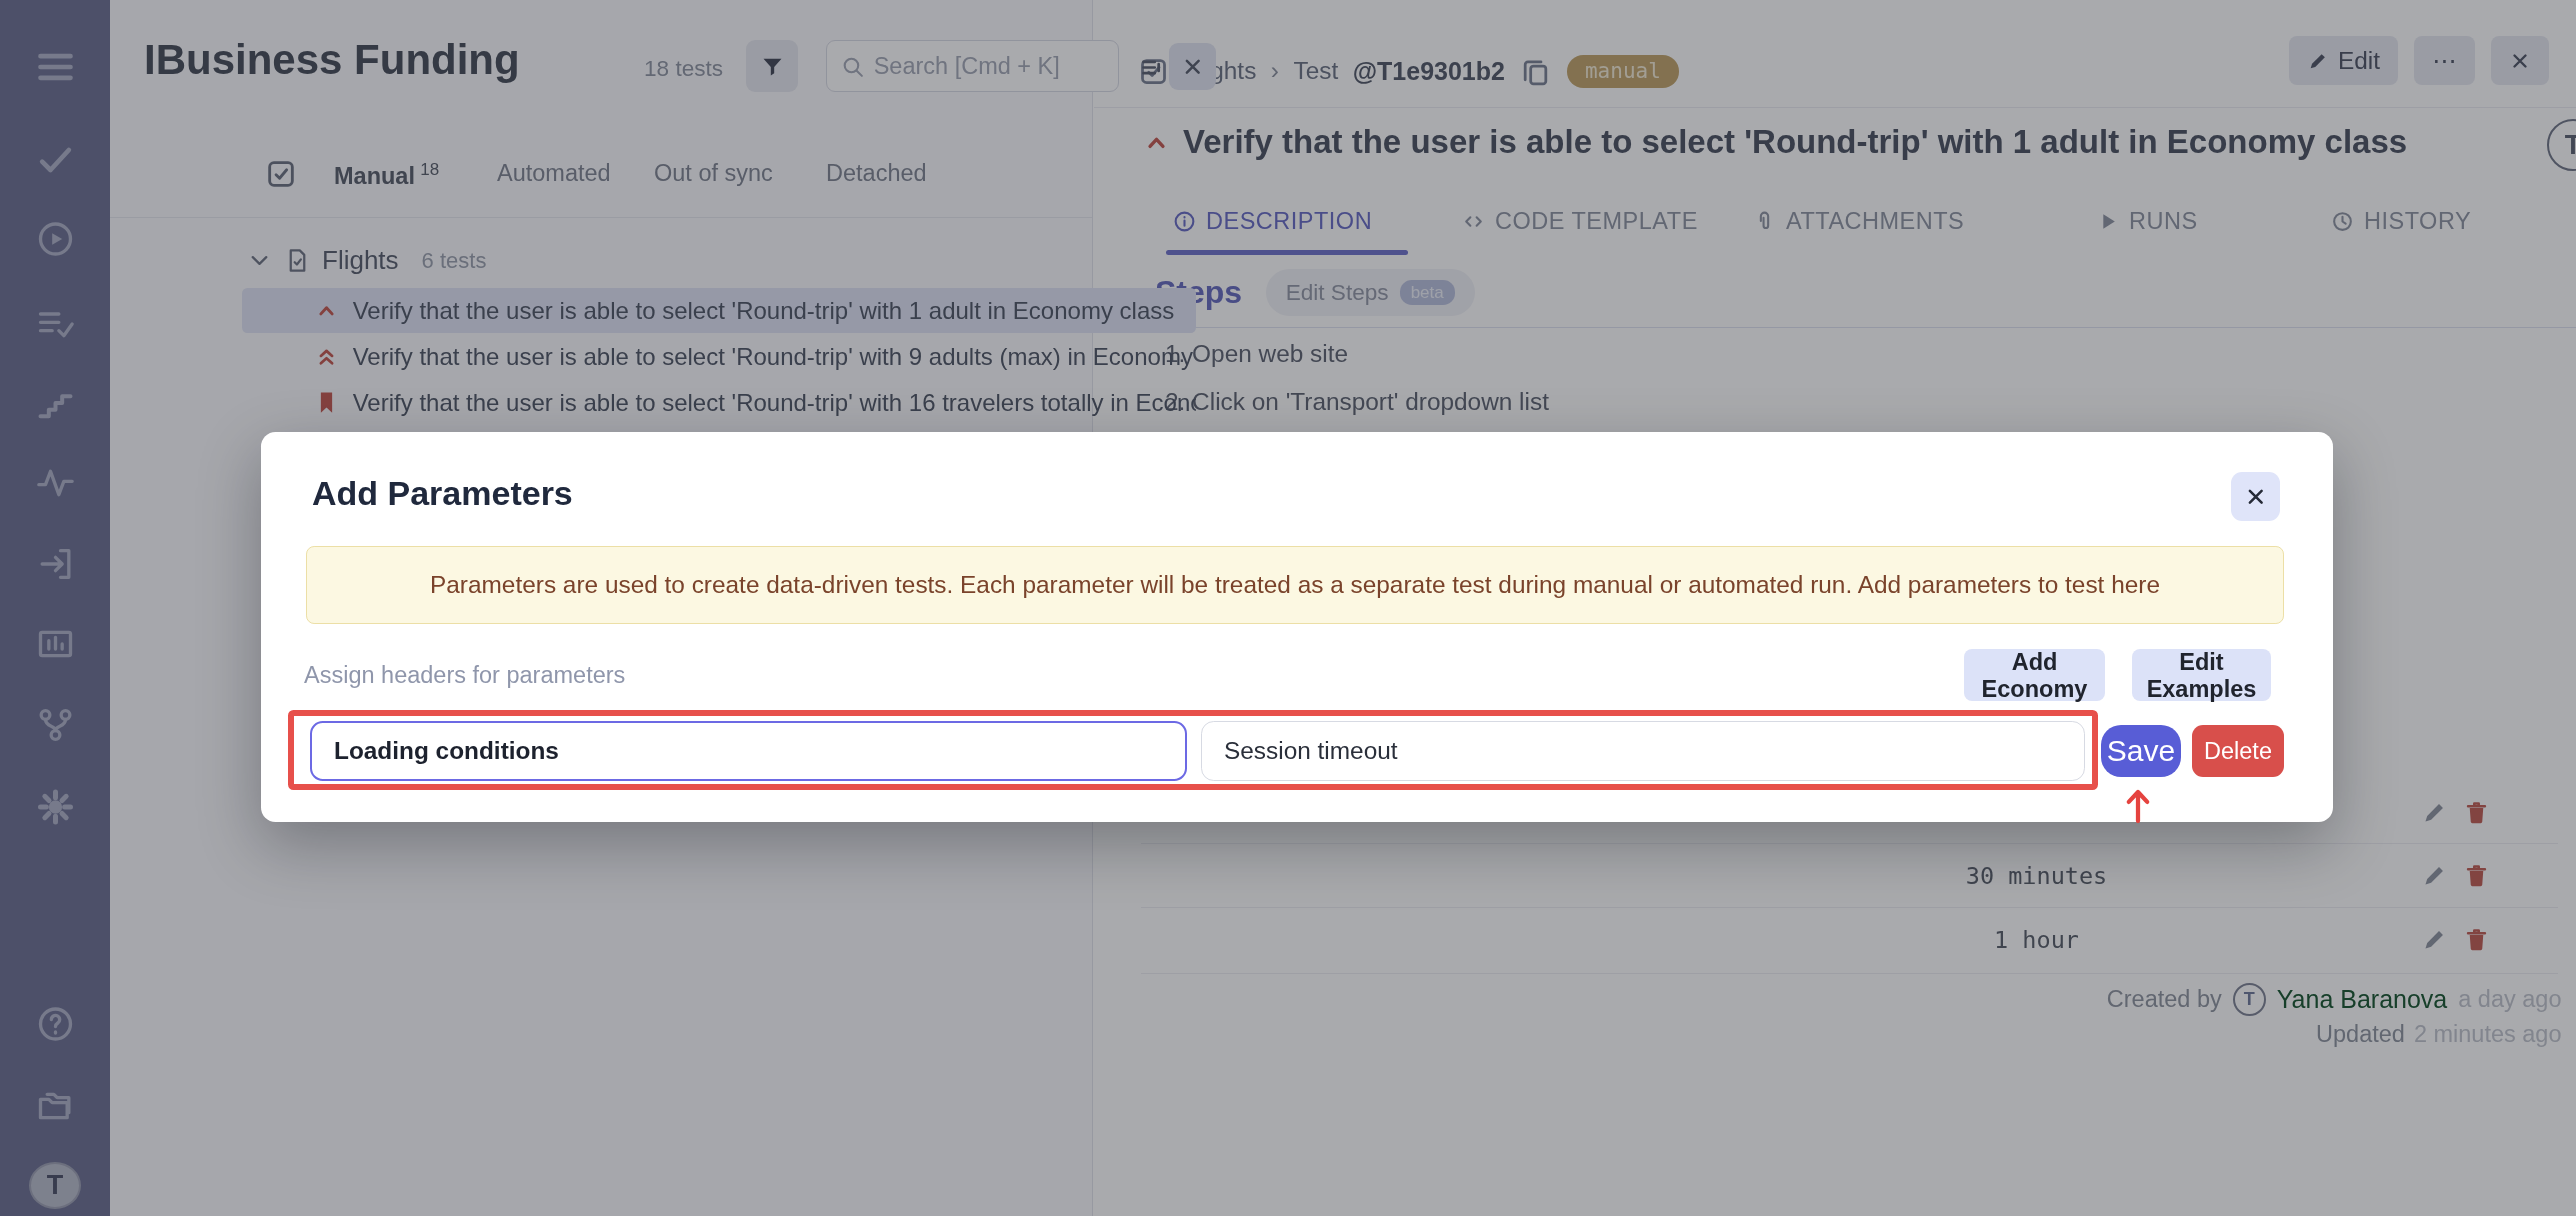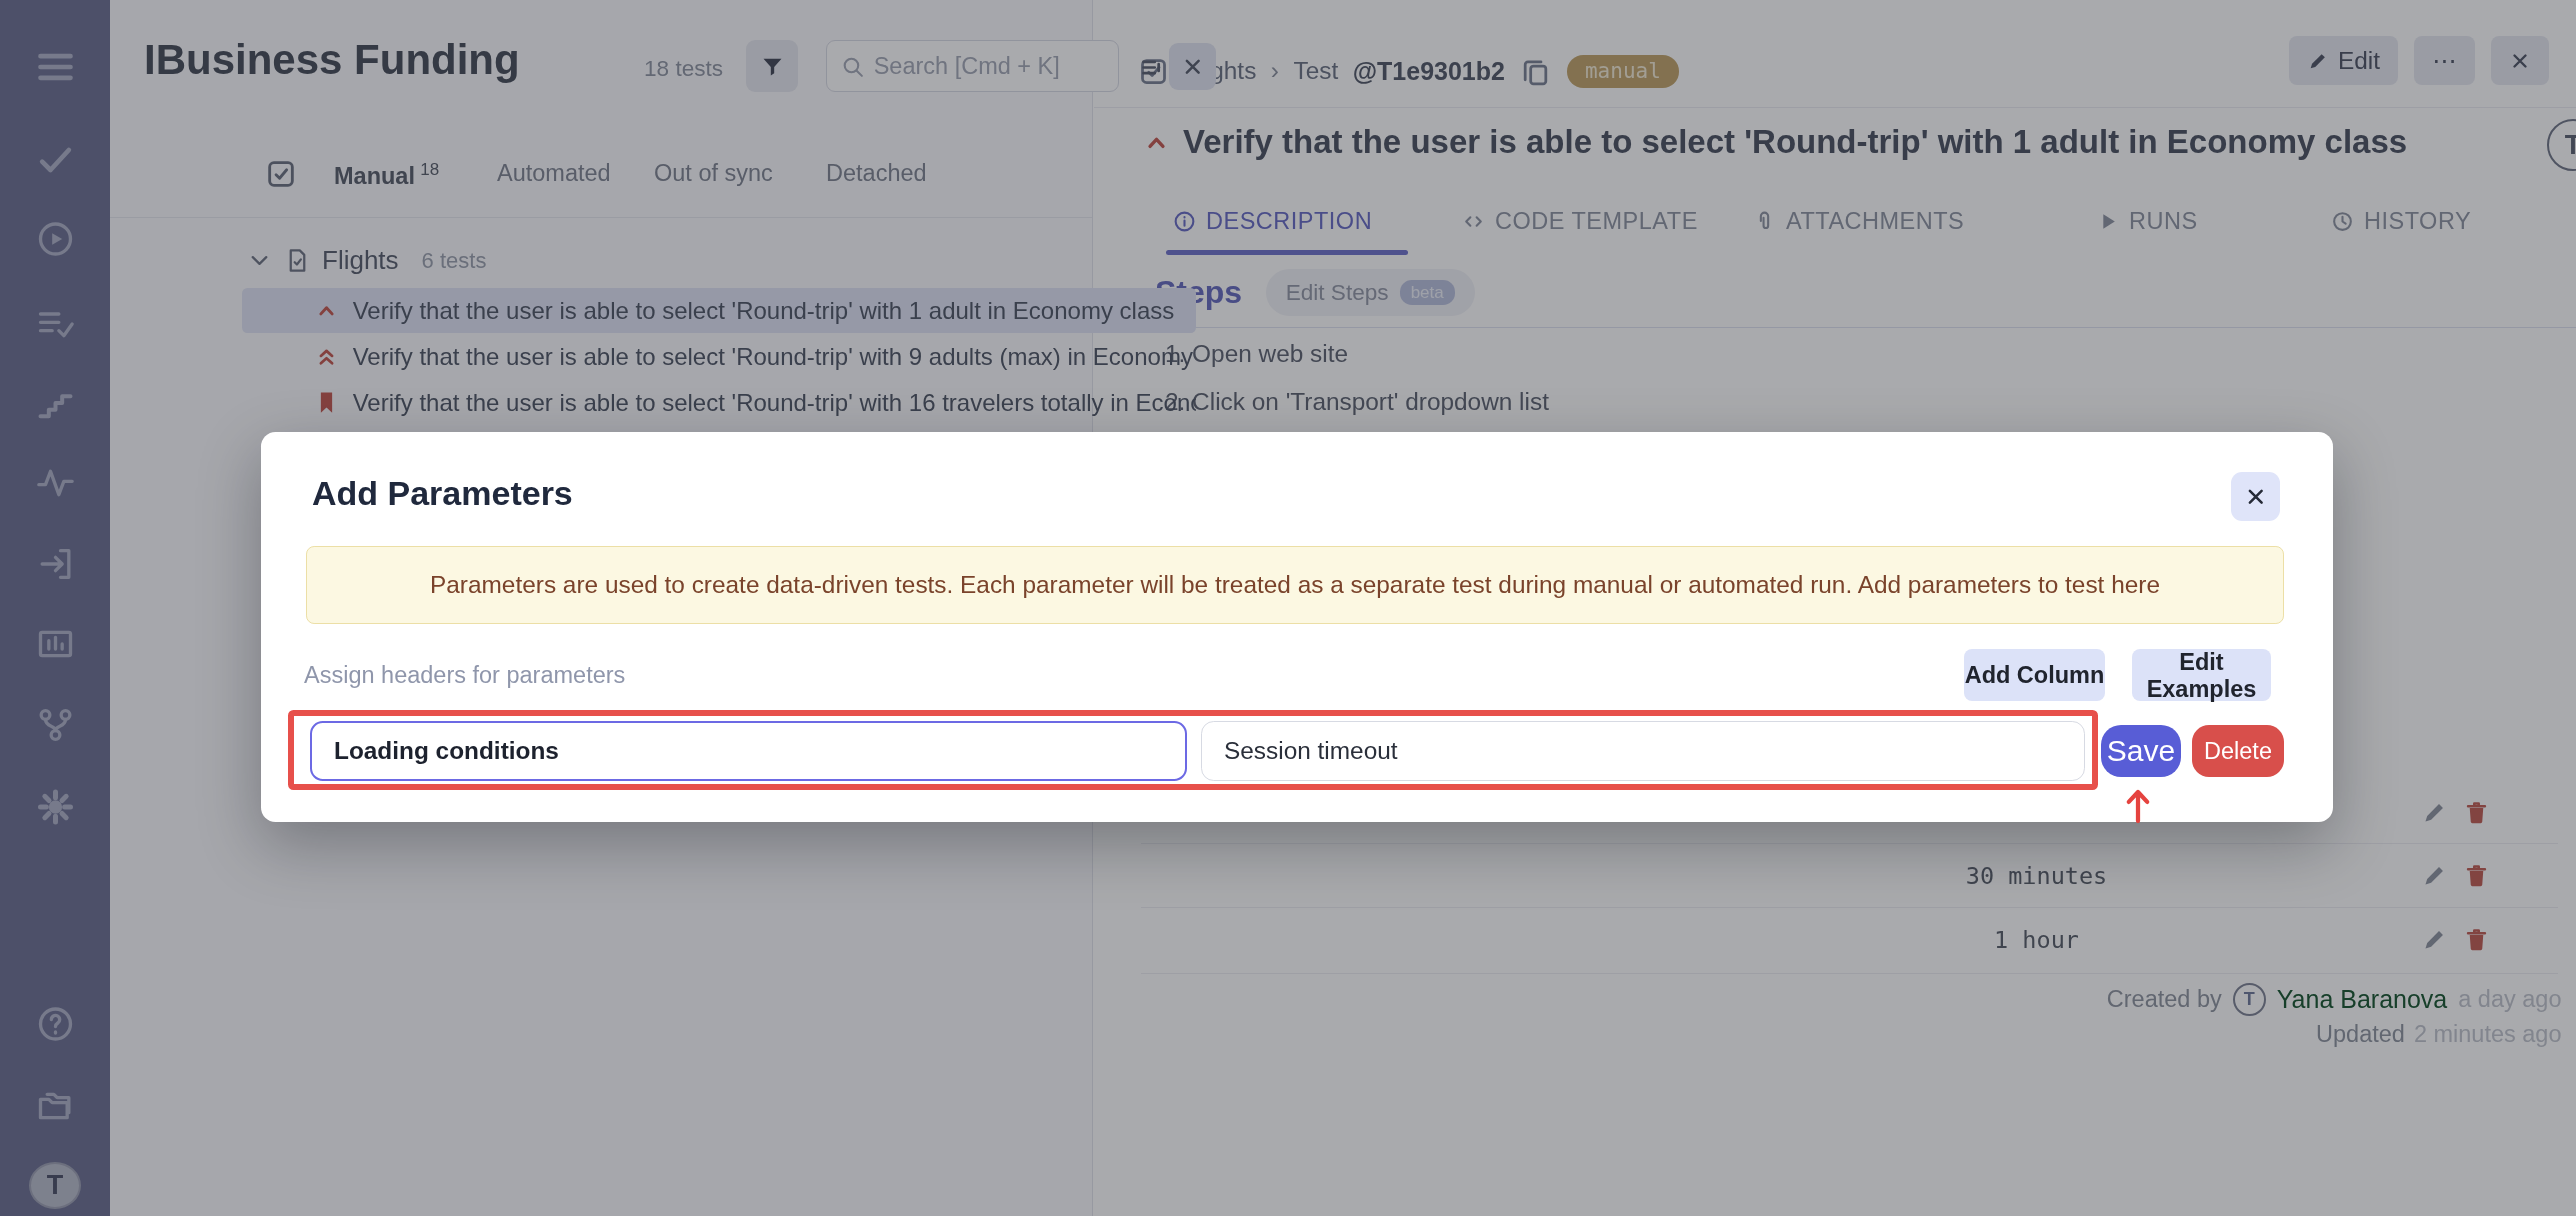--- a/index.html
+++ b/index.html
@@ -133,21 +133,21 @@
   .mbtn.editex { left:1871px; width:139px; }
   .annot-rect { position:absolute; left:27px; top:278px; width:1810px; height:80px; border:6.3px solid #e7504b;
                 border-radius:5.4px; z-index:5; pointer-events:none; }
   .param-input { position:absolute; top:289px; height:60px; border-radius:12.7px; font-size:24.4px; color:#1d222e;
                  padding:0 22px; font-family:"Liberation Sans",sans-serif; outline:none; font-weight:bold; }
   .param-input.p1 { left:49px; width:877px; border:2.7px solid #6c69e4; }
   .param-input.p2 { left:940px; width:884px; border:1.4px solid #d7dae3; font-weight:normal; color:#2a2f3a; }
   .btn-save { position:absolute; left:1840px; top:293px; width:80px; height:52px; background:#585dd6; color:#fff;
               border:none; border-radius:20px; font-size:30px; font-family:"Liberation Sans",sans-serif; cursor:pointer; }
   .btn-delete { position:absolute; left:1931px; top:293px; width:92px; height:52px; background:#d84f4b; color:#fff;
-                border:none; border-radius:17px; font-size:23.5px; font-family:"Liberation Sans",sans-serif; cursor:pointer; }
+                border:none; border-radius:11px; font-size:23.5px; font-family:"Liberation Sans",sans-serif; cursor:pointer; }
   .annot-arrow { position:absolute; left:2121px; top:783px; width:34px; height:42px; color:#e5433f; z-index:30; pointer-events:none; }
 </style>
 </head>
 <body>
 
 <svg width="0" height="0" style="position:absolute">
   <symbol id="i-menu" viewBox="0 0 24 24">
       <path d="M3 5.5h18M3 12h18M3 18.5h18" stroke-width="2.8"></path>
     </symbol>
   <symbol id="i-check" viewBox="0 0 24 24">
@@ -578,21 +578,21 @@
     <h3 class="modal-title">Add Parameters</h3>
     <div class="modal-close">
       <svg class="ic" viewBox="0 0 26 26" width="23.5" height="23.5">
           <use href="#i-x"></use>
         </svg>
     </div>
     <div class="infobox">
       <span>Parameters are used to create data-driven tests. Each parameter will be treated as a separate test during manual or automated run. Add parameters to test here</span>
     </div>
     <span class="assign-label">Assign headers for parameters</span>
-    <button class="mbtn addcol">Add Column</button>
+    <button class="mbtn addcol">Add Economy</button>
     <button class="mbtn editex">Edit Examples</button>
 
     <div class="annot-rect"></div>
     <input class="param-input p2" value="Session timeout" style="">
     <input class="param-input p1" autofocus="" value="Loading conditions" style="">
     <button class="btn-save">Save</button>
     <button class="btn-delete">Delete</button>
   </div>
 
   <svg class="ic annot-arrow" viewBox="0 0 24 28">

